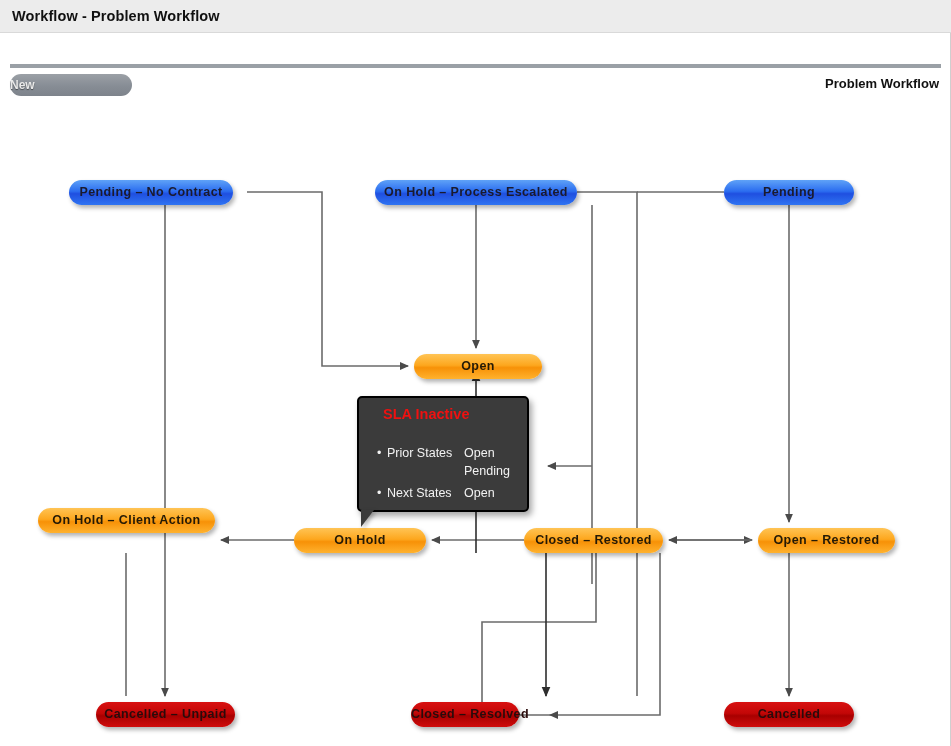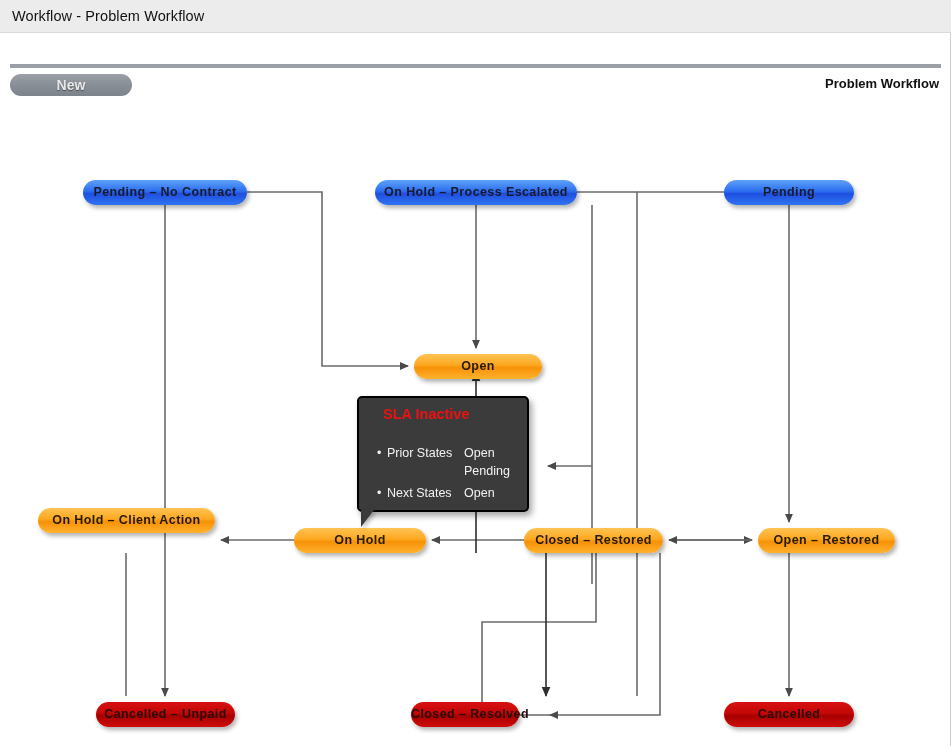--- a/index.html
+++ b/index.html
@@ -19,21 +19,21 @@
 
   
   .titlebar {
     position: absolute; left: 0; top: 0;
     width: 951px; height: 33px;
     background: #ececec;
     border-bottom: 1px solid #d9d9d9;
   }
   .titlebar .title {
     position: absolute; left: 12px; top: 8px;
-    font-size: 14.5px; font-weight: normal; color: #111;
+    font-size: 14.5px; font-weight: bold; color: #111;
     letter-spacing: 0.1px;
     white-space: nowrap;
   }
 
   
   .tabstrip {
     position: absolute; left: 0; top: 33px;
     width: 951px; height: 33px;
     background: #ffffff;
   }
@@ -68,22 +68,22 @@
   .toolbar {
     position: absolute; left: 0; top: 68px;
     width: 951px; height: 32px;
   }
   .pillbtn {
     position: absolute; left: 10px; top: 6px;
     width: 122px; height: 22px;
     border-radius: 11px;
     background: linear-gradient(to bottom, #9ba0a6 0%, #878d95 55%, #7d838b 100%);
     color: #e9e9e9;
-    font-size: 14px; font-weight: bold;
-    line-height: 22px; text-align: center;
+    font-size: 12px; font-weight: bold;
+    line-height: 22px; 
     text-shadow: 0 1px 1px rgba(0,0,0,.45);
     cursor: pointer;
   }
   .context-title {
     position: absolute; right: 12px; top: 8px;
     font-size: 13px; font-weight: bold; color: #111;
     white-space: nowrap;
   }
 
   
@@ -212,21 +212,21 @@
         <path d="M476,453 L476,272" stroke="#2e2e2e" marker-end="url(#ahd)"></path>
 
         <path d="M596,453 L596,522 L482,522 L482,615 L550,615"></path>
 
         <path d="M546,453 L546,596" stroke="#2e2e2e" marker-end="url(#ahd)"></path>
 
         <path d="M660,453 L660,615 L550,615" marker-end="url(#ah)"></path>
       </g>
     </svg>
 
-    <div class="node blue" style="left:83px;top:80px;width:164px;">Pending – No Contract</div>
+    <div class="node blue" style="left:69px;top:80px;width:164px;">Pending – No Contract</div>
     <div class="node blue" style="left:375px;top:80px;width:202px;">On Hold – Process Escalated</div>
     <div class="node blue" style="left:724px;top:80px;width:130px;">Pending</div>
 
     <div class="node orange" style="left:414px;top:254px;width:128px;">Open</div>
 
     <div class="node orange" style="left:38px;top:408px;width:177px;">On Hold – Client Action</div>
     <div class="node orange" style="left:294px;top:428px;width:132px;">On Hold</div>
     <div class="node orange" style="left:524px;top:428px;width:139px;">Closed – Restored</div>
     <div class="node orange" style="left:758px;top:428px;width:137px;">Open – Restored</div>
 

